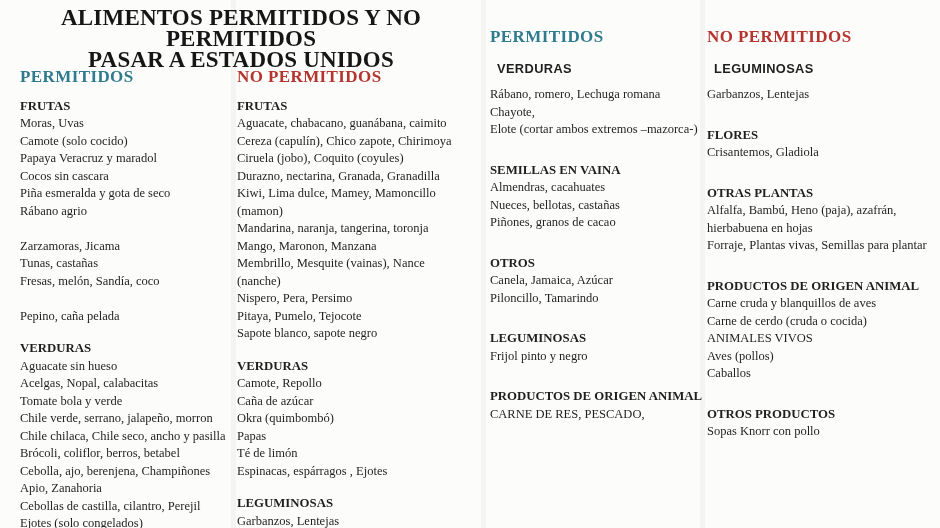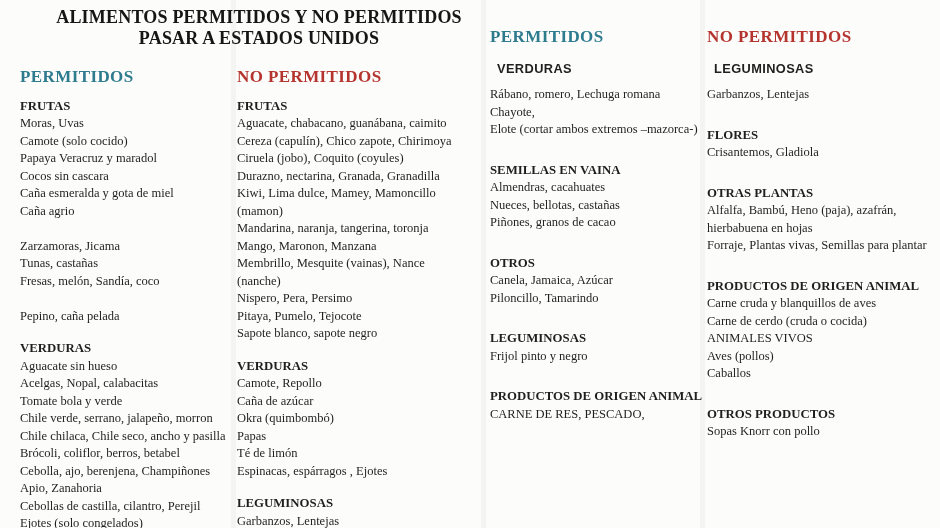--- a/index.html
+++ b/index.html
@@ -2,22 +2,22 @@
 <html><head>
 <meta charset="utf-8">
 <style>
   html,body { margin:0; padding:0; }
   .page {
     position:relative; width:940px; height:528px;
     background:#fcfcfb; overflow:hidden;
     font-family:"Liberation Serif", serif; color:#1f1f1f;
   }
   .title {
-    position:absolute; left:28px; top:7px; width:462px;
-    text-align:center; font-weight:bold; font-size:18px; line-height:21px;
+    position:absolute; left:10px; top:7px; width:462px;
+    text-align:center; font-weight:bold; font-size:23px; line-height:21px;
     color:#161616; letter-spacing:0.2px;
   }
   .col { position:absolute; font-size:12.5px; line-height:17.5px; }
   .col1 { left:20px;  top:68px; width:212px; }
   .col2 { left:237px; top:68px; width:243px; }
   .col3 { left:490px; top:28px; width:214px; }
   .col4 { left:707px; top:28px; width:226px; }
   .colheader {
     font-weight:bold; font-size:17px; letter-spacing:0.4px;
   }
@@ -52,22 +52,22 @@
   </div>
 
   <div class="col col1">
       <div class="colheader permitted">PERMITIDOS</div>
       <div class="section">
         <div class="heading ">FRUTAS</div>
         <div class="line">Moras, Uvas</div>
         <div class="line">Camote (solo cocido)</div>
         <div class="line">Papaya Veracruz y maradol</div>
         <div class="line">Cocos sin cascara</div>
-        <div class="line">Caña esmeralda y gota de miel</div>
-        <div class="line">Caña agrio</div>
+        <div class="line">Piña esmeralda y gota de seco</div>
+        <div class="line">Rábano agrio</div>
         <div class="line empty">&nbsp;</div>
         <div class="line">Zarzamoras, Jicama</div>
         <div class="line">Tunas, castañas</div>
         <div class="line">Fresas, melón, Sandía, coco</div>
         <div class="line empty">&nbsp;</div>
         <div class="line">Pepino, caña pelada</div>
       </div>
       <div class="section">
         <div class="heading ">VERDURAS</div>
         <div class="line">Aguacate sin hueso</div>

